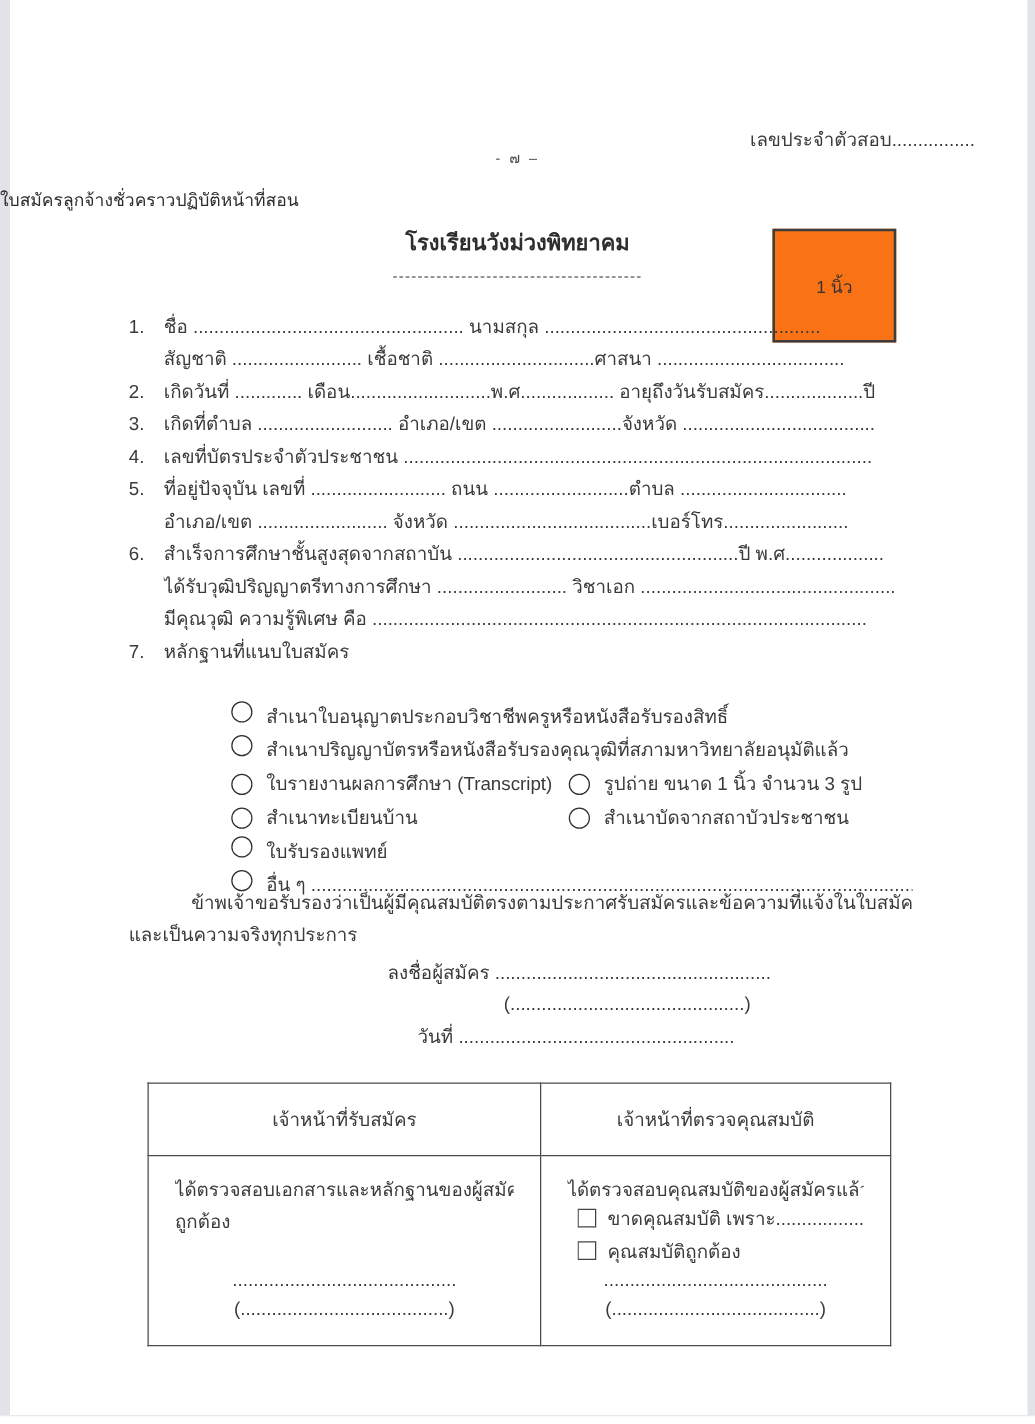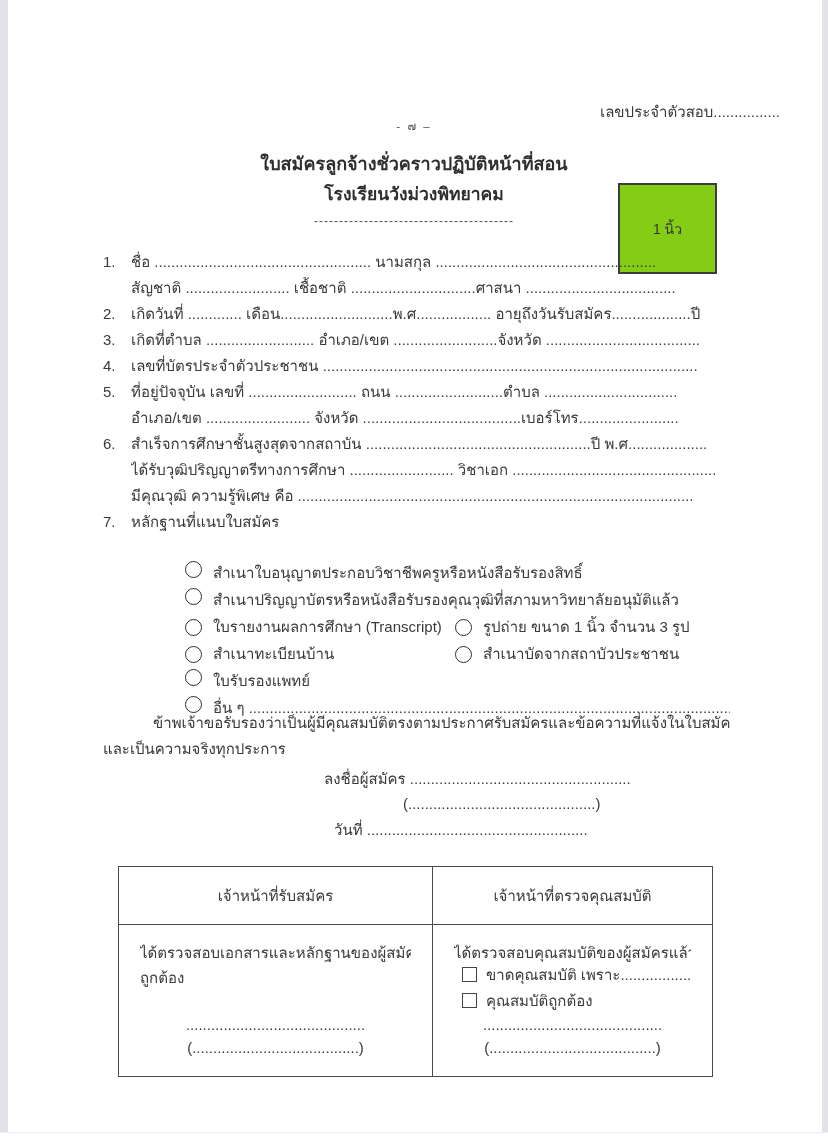--- a/index.html
+++ b/index.html
@@ -8,44 +8,44 @@
     font-family:"Liberation Sans","DejaVu Sans",sans-serif;
     color:#3a3a3a;overflow:hidden;
   }
   .gutter{position:absolute;top:0;height:1132px;background:#e2e3e8;}
   .gutter.left{left:0;width:8px;}
   .gutter.right{right:0;width:6px;}
   .page-edge{position:absolute;left:0;top:1132px;width:828px;height:1px;background:#e9eaee;}
 
   .exam-no{position:absolute;top:100px;right:48px;font-size:15px;white-space:nowrap;margin-left:32px;}
   .page-no{position:absolute;top:117px;left:0;width:828px;text-align:center;font-size:11.5px;color:#4c4c4c;letter-spacing:2px;}
-  .title1{position:absolute;top:149px;left:0;width:828px;text-align:center;font-size:18px;font-weight:bold;color:#2e2e2e;}
+  .title1{position:absolute;top:149px;left:0;width:828px;font-size:14px;font-weight:normal;color:#2e2e2e;}
   .title2{position:absolute;top:180px;left:0;width:828px;text-align:center;font-size:17.5px;font-weight:bold;color:#2e2e2e;}
   .divider{position:absolute;top:214px;left:0;width:828px;text-align:center;font-size:12px;color:#4c4c4c;letter-spacing:1px;}
 
-  .photo-box{position:absolute;left:618px;top:183px;width:95px;height:87px;border:2px solid #3d3d3d;display:flex;align-items:center;justify-content:center;background:#84cc16;}
+  .photo-box{position:absolute;left:618px;top:183px;width:95px;height:87px;border:2px solid #3d3d3d;display:flex;align-items:center;justify-content:center;background:#f97316;}
   .photo-box span{font-size:14px;color:#333;}
 
   .form-list{position:absolute;top:249px;left:103px;width:620px;}
   .form-line{display:flex;height:26px;line-height:26px;font-size:15px;white-space:nowrap;}
   .form-line .num{width:28px;flex:none;}
   .form-line .txt{flex:1;overflow:hidden;}
 
   .attachments{position:absolute;top:561px;left:185px;width:545px;}
   .opt-row{display:flex;align-items:flex-start;height:27px;font-size:15px;white-space:nowrap;}
   .opt{display:flex;align-items:center;}
   .opt-col1{width:270px;flex:none;}
   .circle{width:15px;height:15px;border:1.7px solid #2e2e2e;border-radius:50%;margin-right:11px;flex:none;background:#fff;}
   .opt-label{overflow:hidden;}
 
   .declaration{position:absolute;top:710px;left:103px;width:628px;font-size:15px;line-height:26px;}
   .declaration .l1{text-indent:50px;white-space:nowrap;overflow:hidden;}
 
   .signature{position:absolute;top:766px;left:310px;width:400px;font-size:15px;line-height:25px;white-space:nowrap;}
-  .signature .s1{margin-left:14px;}
+  .signature .s1{}
   .signature .s2{margin-left:93px;}
   .signature .s3{margin-left:24px;line-height:27px;}
 
   table.officials{position:absolute;top:866px;left:118px;width:594px;border-collapse:collapse;table-layout:fixed;}
   table.officials th,table.officials td{border:1.3px solid #4a4a4a;font-weight:normal;font-size:15px;vertical-align:top;padding:12px;}
   table.officials th{height:33px;text-align:center;vertical-align:middle;}
   col.c1{width:314px;} col.c2{width:280px;}
   .cell{height:127px;padding:3px 9px 4px 9px;display:flex;flex-direction:column;box-sizing:border-box;}
   .cell .ln{line-height:25px;white-space:nowrap;overflow:hidden;}
   .cell .cbrow{display:flex;align-items:center;height:30px;margin-left:8px;white-space:nowrap;overflow:hidden;}

